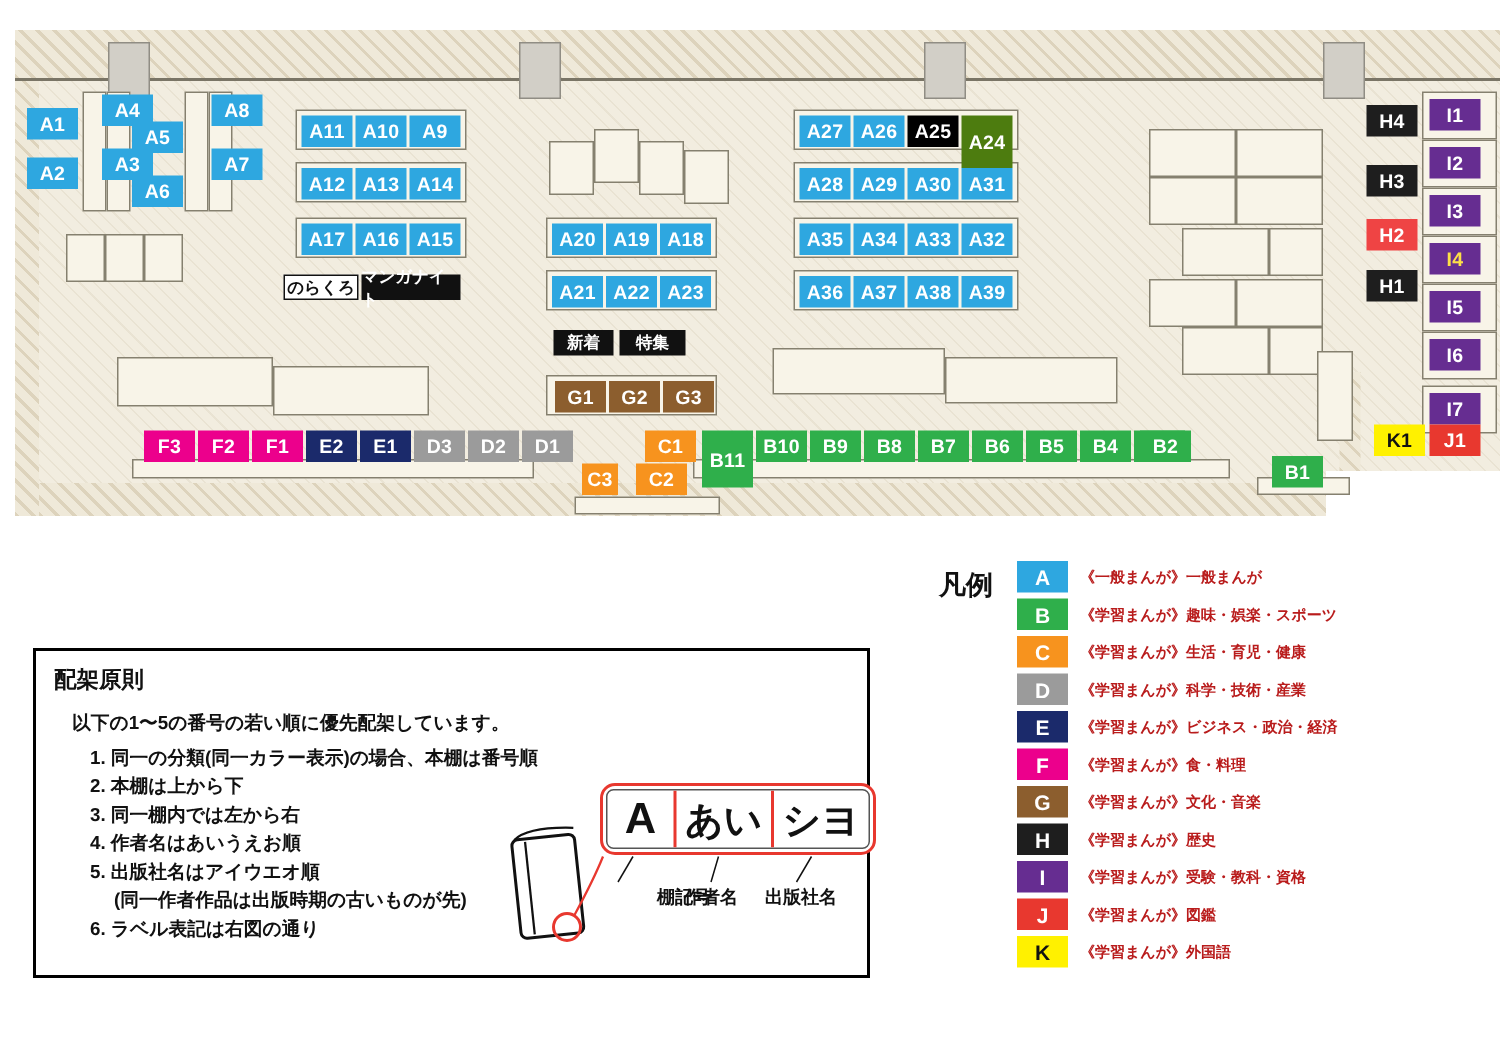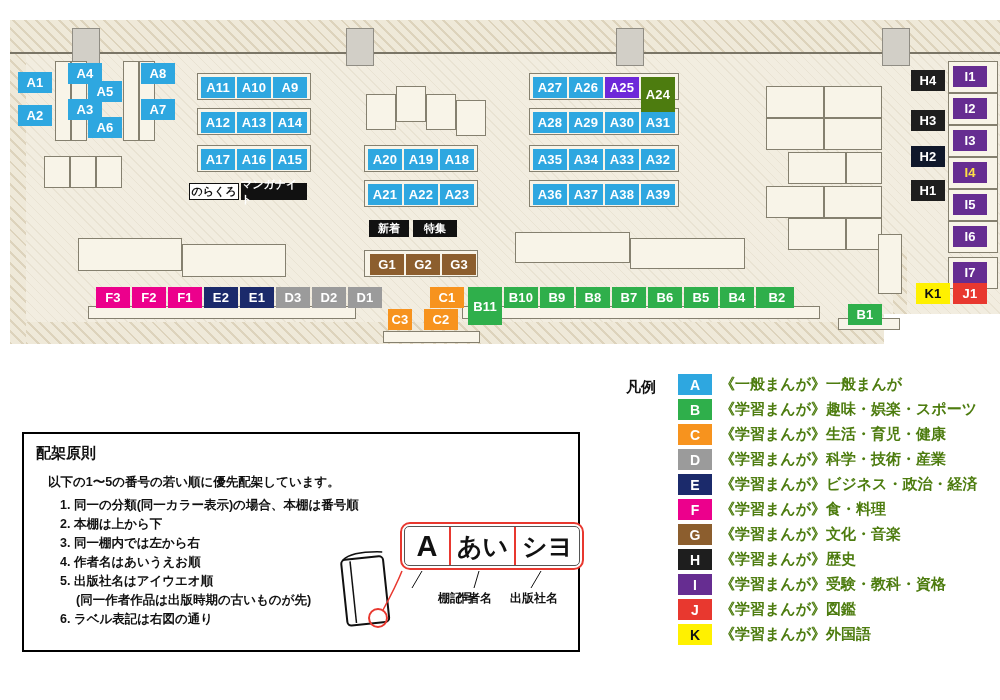--- a/index.html
+++ b/index.html
@@ -37,26 +37,26 @@
   #label-inner { width:100%; height:100%; border:1px solid #555; border-radius:5px;
     display:flex; align-items:stretch; overflow:hidden; }
   .lb-part { display:flex; align-items:center; justify-content:center; color:#111;
     font-weight:700; font-size:25px; flex:1 1 auto; }
   .lb-part.first { flex:0 0 44px; font-size:29px; }
   .lb-divider { flex:0 0 2px; background:#E8382F; }
   .diagram-caption { position:absolute; top:156px; font-size:12px; font-weight:700; color:#111; }
 
   
   #legend-panel { position:absolute; left:622px; top:366px; width:378px; height:290px; }
-  #legend-title { position:absolute; left:4px; top:12px; font-size:15px; font-weight:700; color:#111; }
+  #legend-title { position:absolute; left:4px; top:12px; font-size:18px; font-weight:700; color:#111; }
   #legend-rows { position:absolute; left:56px; top:6px; }
   .legend-row { display:flex; align-items:center; height:25px; }
   .legend-key { width:34px; height:21px; display:flex; align-items:center; justify-content:center;
     font-size:14px; font-weight:700; flex:0 0 34px; }
-  .legend-text { margin-left:8px; font-size:15px; font-weight:700; color:#4d7c0f; white-space:nowrap; }
+  .legend-text { margin-left:8px; font-size:10px; font-weight:700; color:#b91c1c; white-space:nowrap; }
 </style>
 </head>
 <body>
 
 <div id="root">
 
   <div id="floor-map">
       <div class="floor-base" style="left: 10px; top: 20px; width: 990px; height: 324px;"></div>
       <div class="hatch top" style="left: 10px; top: 20px; width: 990px; height: 34px;"></div>
       <div class="hatch " style="left: 10px; top: 54px; width: 16px; height: 290px;"></div>
@@ -132,21 +132,21 @@
       <div class="shelf-label" style="left: 237px; top: 149px; width: 34px; height: 21px; background: rgb(46, 167, 224); color: rgb(255, 255, 255);">A16</div>
       <div class="shelf-label" style="left: 273px; top: 149px; width: 34px; height: 21px; background: rgb(46, 167, 224); color: rgb(255, 255, 255);">A15</div>
       <div class="shelf-label" style="left: 368px; top: 149px; width: 34px; height: 21px; background: rgb(46, 167, 224); color: rgb(255, 255, 255);">A20</div>
       <div class="shelf-label" style="left: 404px; top: 149px; width: 34px; height: 21px; background: rgb(46, 167, 224); color: rgb(255, 255, 255);">A19</div>
       <div class="shelf-label" style="left: 440px; top: 149px; width: 34px; height: 21px; background: rgb(46, 167, 224); color: rgb(255, 255, 255);">A18</div>
       <div class="shelf-label" style="left: 368px; top: 184px; width: 34px; height: 21px; background: rgb(46, 167, 224); color: rgb(255, 255, 255);">A21</div>
       <div class="shelf-label" style="left: 404px; top: 184px; width: 34px; height: 21px; background: rgb(46, 167, 224); color: rgb(255, 255, 255);">A22</div>
       <div class="shelf-label" style="left: 440px; top: 184px; width: 34px; height: 21px; background: rgb(46, 167, 224); color: rgb(255, 255, 255);">A23</div>
       <div class="shelf-label" style="left: 533px; top: 77px; width: 34px; height: 21px; background: rgb(46, 167, 224); color: rgb(255, 255, 255);">A27</div>
       <div class="shelf-label" style="left: 569px; top: 77px; width: 34px; height: 21px; background: rgb(46, 167, 224); color: rgb(255, 255, 255);">A26</div>
-      <div class="shelf-label" style="left: 605px; top: 77px; width: 34px; height: 21px; background: #6d28d9; color: rgb(255, 255, 255);">A25</div>
+      <div class="shelf-label" style="left: 605px; top: 77px; width: 34px; height: 21px; background: #000000; color: rgb(255, 255, 255);">A25</div>
       <div class="shelf-label" style="left: 641px; top: 77px; width: 34px; height: 35px; background: #4d7c0f; color: rgb(255, 255, 255);">A24</div>
       <div class="shelf-label" style="left: 533px; top: 112px; width: 34px; height: 21px; background: rgb(46, 167, 224); color: rgb(255, 255, 255);">A28</div>
       <div class="shelf-label" style="left: 569px; top: 112px; width: 34px; height: 21px; background: rgb(46, 167, 224); color: rgb(255, 255, 255);">A29</div>
       <div class="shelf-label" style="left: 605px; top: 112px; width: 34px; height: 21px; background: rgb(46, 167, 224); color: rgb(255, 255, 255);">A30</div>
       <div class="shelf-label" style="left: 641px; top: 112px; width: 34px; height: 21px; background: rgb(46, 167, 224); color: rgb(255, 255, 255);">A31</div>
       <div class="shelf-label" style="left: 533px; top: 149px; width: 34px; height: 21px; background: rgb(46, 167, 224); color: rgb(255, 255, 255);">A35</div>
       <div class="shelf-label" style="left: 569px; top: 149px; width: 34px; height: 21px; background: rgb(46, 167, 224); color: rgb(255, 255, 255);">A34</div>
       <div class="shelf-label" style="left: 605px; top: 149px; width: 34px; height: 21px; background: rgb(46, 167, 224); color: rgb(255, 255, 255);">A33</div>
       <div class="shelf-label" style="left: 641px; top: 149px; width: 34px; height: 21px; background: rgb(46, 167, 224); color: rgb(255, 255, 255);">A32</div>
       <div class="shelf-label" style="left: 533px; top: 184px; width: 34px; height: 21px; background: rgb(46, 167, 224); color: rgb(255, 255, 255);">A36</div>
@@ -173,21 +173,21 @@
       <div class="shelf-label" style="left: 648px; top: 287px; width: 34px; height: 21px; background: rgb(47, 175, 75); color: rgb(255, 255, 255);">B6</div>
       <div class="shelf-label" style="left: 684px; top: 287px; width: 34px; height: 21px; background: rgb(47, 175, 75); color: rgb(255, 255, 255);">B5</div>
       <div class="shelf-label" style="left: 720px; top: 287px; width: 34px; height: 21px; background: rgb(47, 175, 75); color: rgb(255, 255, 255);">B4</div>
       <div class="shelf-label" style="left: 756px; top: 287px; width: 34px; height: 21px; background: rgb(47, 175, 75); color: rgb(255, 255, 255);">B3</div>
       <div class="shelf-label" style="left: 760px; top: 287px; width: 34px; height: 21px; background: rgb(47, 175, 75); color: rgb(255, 255, 255);">B2</div>
       <div class="shelf-label" style="left: 388px; top: 309px; width: 24px; height: 21px; background: rgb(247, 147, 30); color: rgb(255, 255, 255);">C3</div>
       <div class="shelf-label" style="left: 424px; top: 309px; width: 34px; height: 21px; background: rgb(247, 147, 30); color: rgb(255, 255, 255);">C2</div>
       <div class="shelf-label" style="left: 848px; top: 304px; width: 34px; height: 21px; background: rgb(47, 175, 75); color: rgb(255, 255, 255);">B1</div>
       <div class="shelf-label" style="left: 911px; top: 70px; width: 34px; height: 21px; background: rgb(30, 30, 30); color: rgb(255, 255, 255);">H4</div>
       <div class="shelf-label" style="left: 911px; top: 110px; width: 34px; height: 21px; background: rgb(30, 30, 30); color: rgb(255, 255, 255);">H3</div>
-      <div class="shelf-label" style="left: 911px; top: 146px; width: 34px; height: 21px; background: #0f172a; color: rgb(255, 255, 255);">H2</div>
+      <div class="shelf-label" style="left: 911px; top: 146px; width: 34px; height: 21px; background: #ef4444; color: rgb(255, 255, 255);">H2</div>
       <div class="shelf-label" style="left: 911px; top: 180px; width: 34px; height: 21px; background: rgb(30, 30, 30); color: rgb(255, 255, 255);">H1</div>
       <div class="shelf-label" style="left: 953px; top: 66px; width: 34px; height: 21px; background: rgb(102, 45, 145); color: rgb(255, 255, 255);">I1</div>
       <div class="shelf-label" style="left: 953px; top: 98px; width: 34px; height: 21px; background: rgb(102, 45, 145); color: rgb(255, 255, 255);">I2</div>
       <div class="shelf-label" style="left: 953px; top: 130px; width: 34px; height: 21px; background: rgb(102, 45, 145); color: rgb(255, 255, 255);">I3</div>
       <div class="shelf-label" style="left: 953px; top: 162px; width: 34px; height: 21px; background: rgb(102, 45, 145); color: #fde047;">I4</div>
       <div class="shelf-label" style="left: 953px; top: 194px; width: 34px; height: 21px; background: rgb(102, 45, 145); color: rgb(255, 255, 255);">I5</div>
       <div class="shelf-label" style="left: 953px; top: 226px; width: 34px; height: 21px; background: rgb(102, 45, 145); color: rgb(255, 255, 255);">I6</div>
       <div class="shelf-label" style="left: 953px; top: 262px; width: 34px; height: 21px; background: rgb(102, 45, 145); color: rgb(255, 255, 255);">I7</div>
       <div class="shelf-label" style="left: 916px; top: 283px; width: 34px; height: 21px; background: rgb(255, 241, 0); color: rgb(17, 17, 17);">K1</div>
       <div class="shelf-label" style="left: 953px; top: 283px; width: 34px; height: 21px; background: rgb(232, 56, 47); color: rgb(255, 255, 255);">J1</div>

